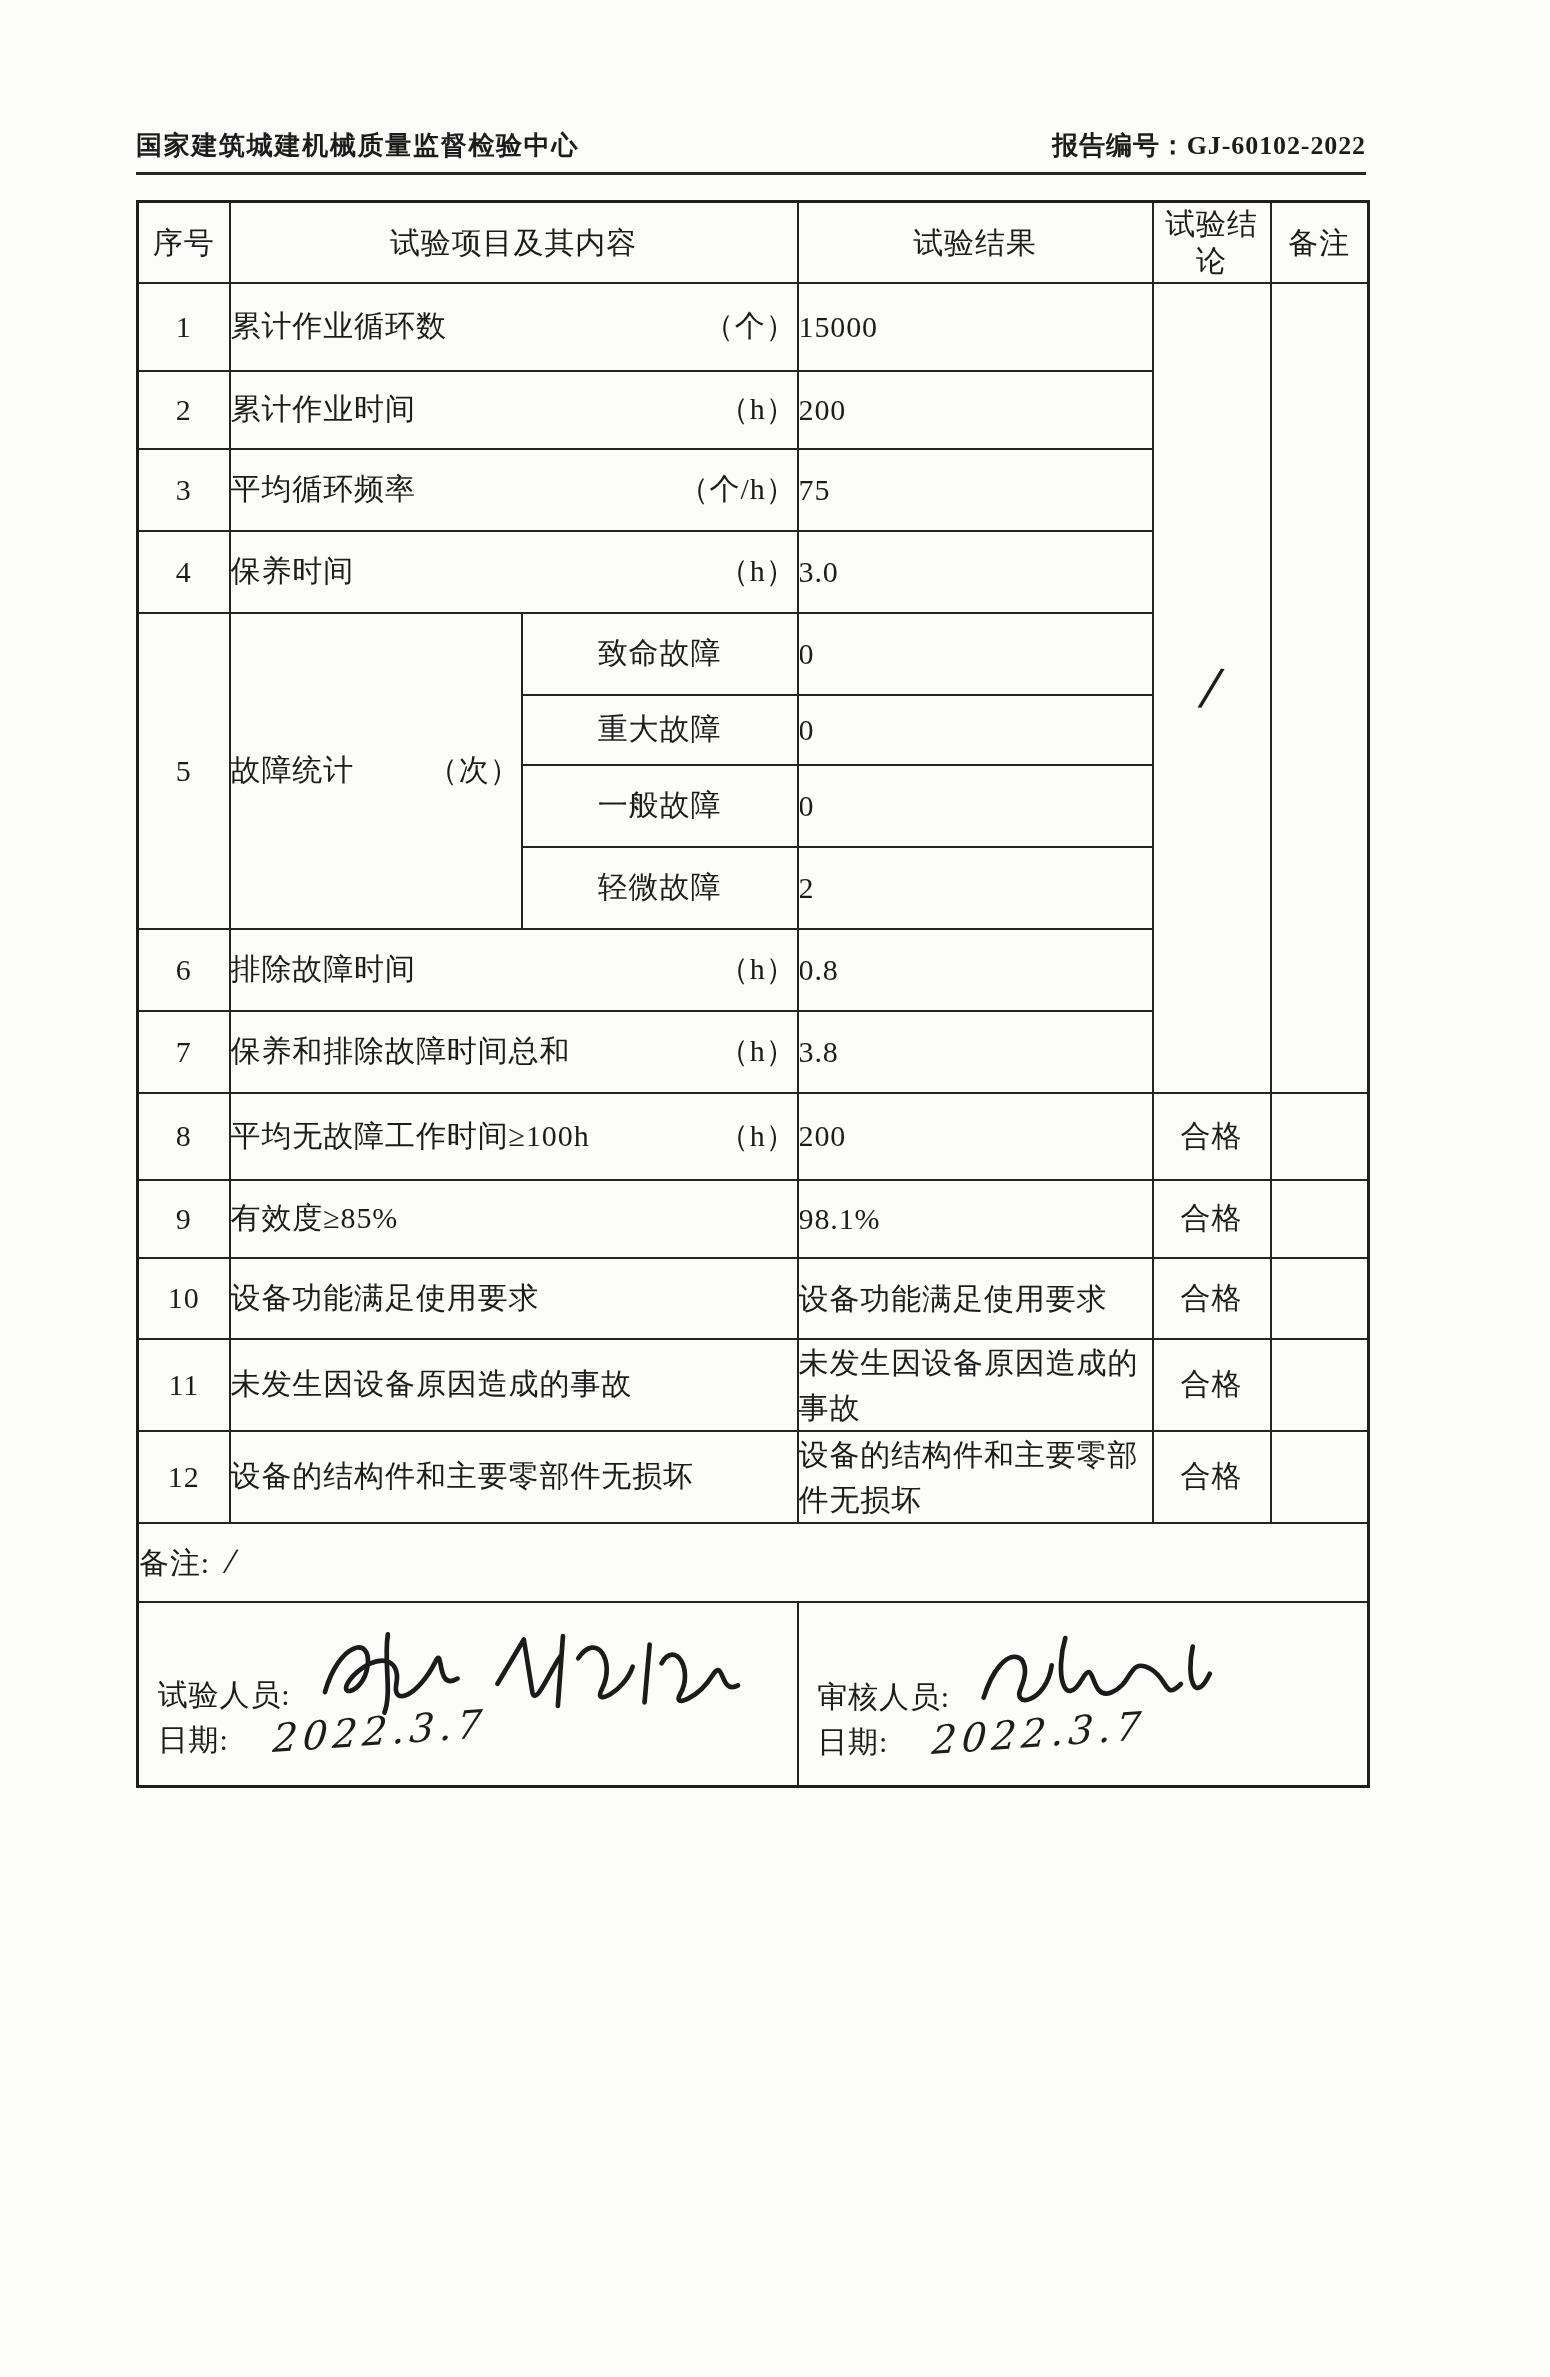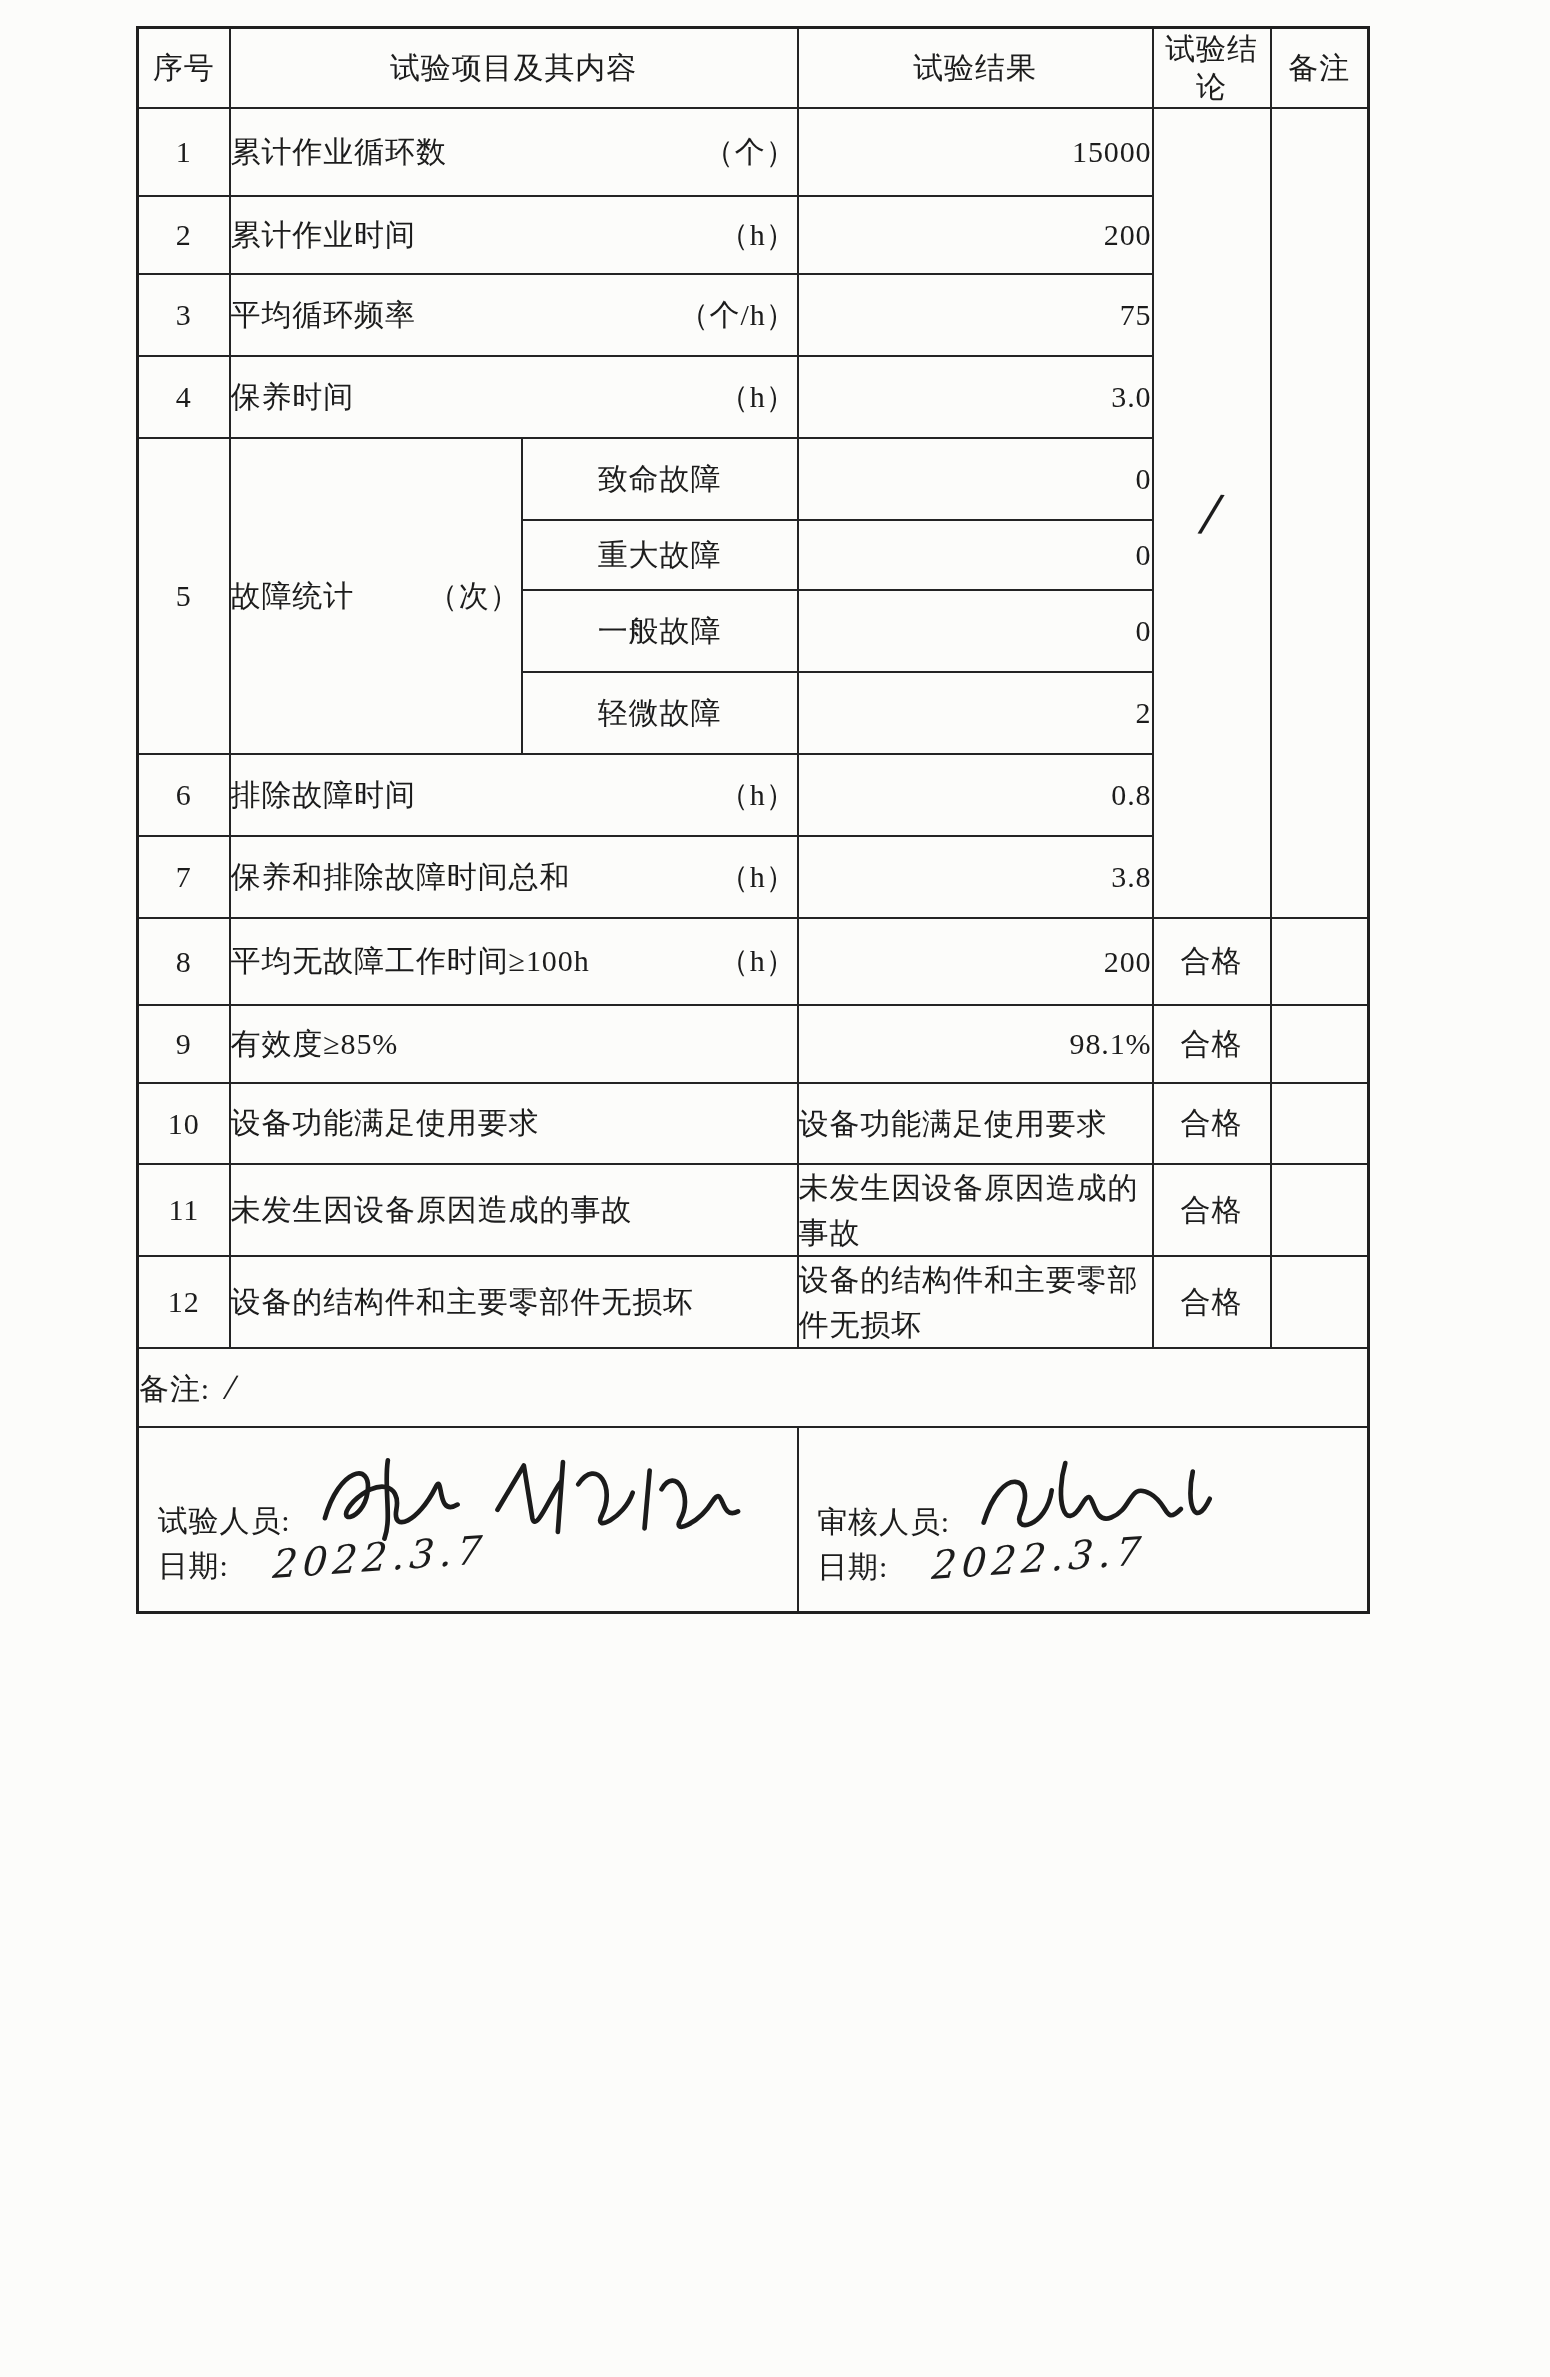--- a/index.html
+++ b/index.html
@@ -23,21 +23,21 @@
     border:3.4px solid #1f1f1f;}
   table.test th,table.test td{
     border:2.1px solid #242424;vertical-align:middle;font-weight:400;
     font-size:30px;letter-spacing:0.9px;padding:0;overflow:hidden;
   }
   th.colhead{font-weight:600;text-align:center;line-height:1.25;}
   td.num{text-align:center;}
   td.itemcell{padding:0 8.5px 0 17px;}
   .item-flex{display:flex;justify-content:space-between;align-items:center;}
   .unit{white-space:nowrap;}
-  td.rescell{text-align:right;}
+  td.rescell{text-align:left;border-radius:29px;}
   td.restext{text-align:left;padding:5.1px 15.3px;line-height:1.5;}
   td.faultlabel{padding-left:15.3px;text-align:center;}
   td.concl{text-align:center;}
   td.concl-merged{text-align:center;}
   .slash-big{
     display:inline-block;font-size:49px;font-style:italic;transform:rotate(4deg);
     font-family:"DejaVu Serif",serif;
   }
   
   td.remarkrow{padding-left:15.3px;text-align:left;}
@@ -57,20 +57,24 @@
   svg.scribble path{fill:none;stroke:#1b1b1b;stroke-width:5.5;stroke-linecap:round;stroke-linejoin:round;}
   
   .page-footer{margin-top:274px;text-align:center;font-size:26px;font-weight:600;letter-spacing:4.3px;}
 </style>
 </head>
 <body>
 
 <div class="page">
   <div class="content">
 
+    <div class="doc-header">
+      <span class="org-name">国家建筑城建机械质量监督检验中心</span>
+      <span class="report-no">报告编号：GJ-60102-2022</span>
+    </div>
 
 
     <table class="test">
       <colgroup>
         <col style="width:92px">
           <col style="width:292px">
           <col style="width:276px">
         <col style="width:355px">
           <col style="width:118px">
           <col style="width:98px">

